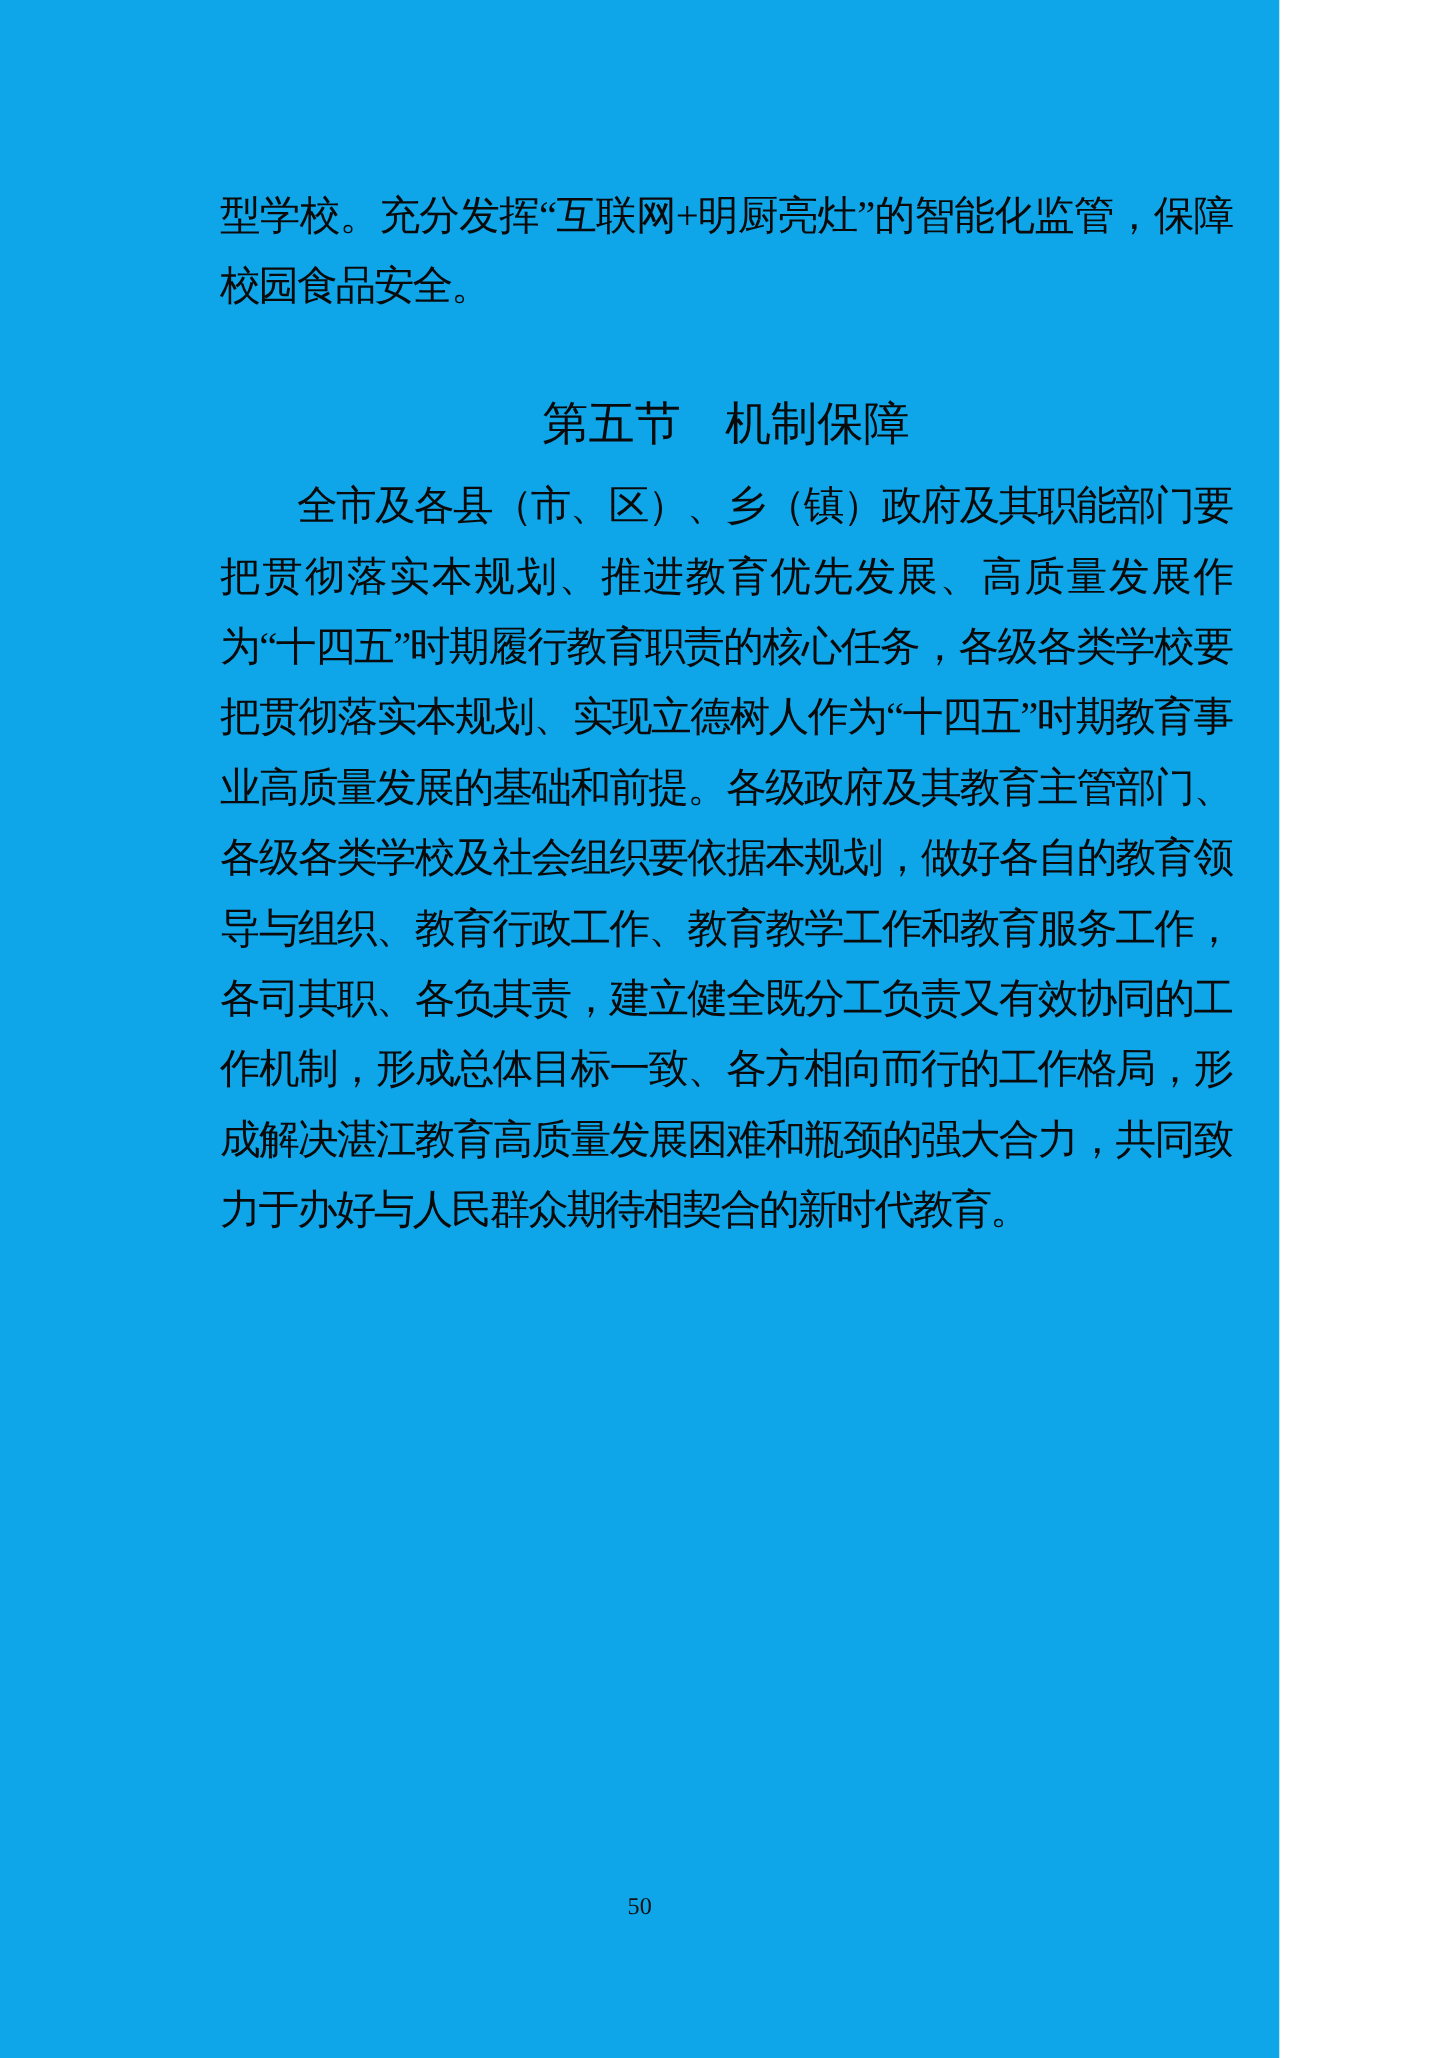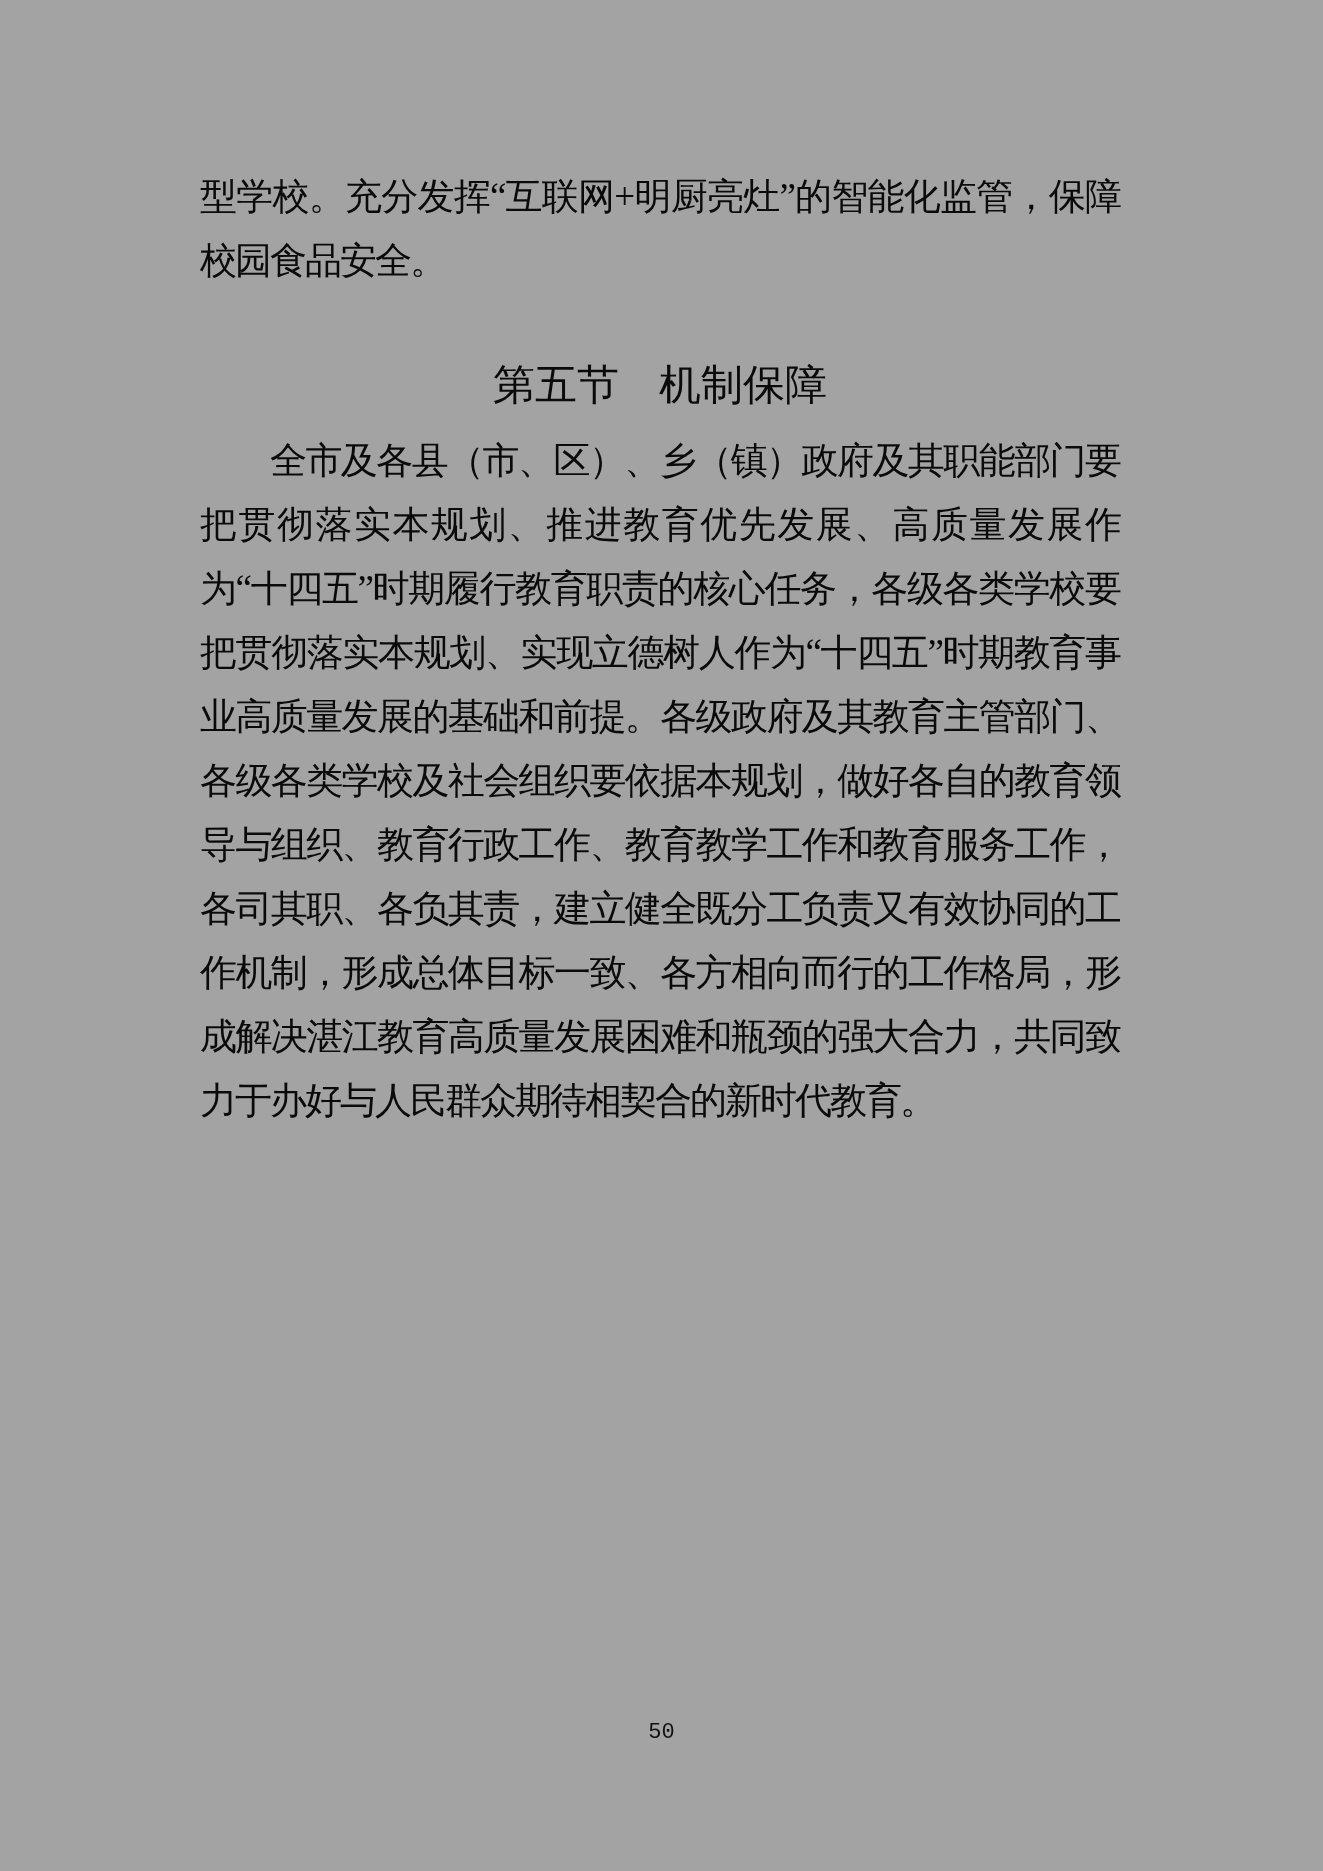--- a/index.html
+++ b/index.html
@@ -2,23 +2,23 @@
 <html><head>
 <meta charset="utf-8">
 <style>
   html, body {
     margin: 0;
     padding: 0;
     background: #ffffff;
   }
   .page {
     position: relative;
-    width: 1323px;
+    width: 1163px;
     height: 1871px;
-    background: #a3a3a3;
+    background: #0ea5e9;
     color: #0a0a0a;
     font-family: "Liberation Serif", serif;
     overflow: hidden;
   }
   .content {
     position: absolute;
     left: 200px;
     top: 165px;
     width: 920px;
   }
@@ -50,21 +50,21 @@
     width: 40px;
   }
   .page-number {
     position: absolute;
     left: 0;
     right: 0;
     top: 1720px;
     text-align: center;
     font-size: 22px;
     line-height: 26px;
-    font-family: Liberation Mono, monospace;
+    font-family: Liberation Serif, serif;
     color: #111111;
   }
 </style>
 </head>
 <body>
 
 <div class="page">
   <div class="content">
     <p class="para">型学校。充分发挥“互联网+明厨亮灶”的智能化监管，保障校园食品安全。</p>
     <h2 class="section-heading">

